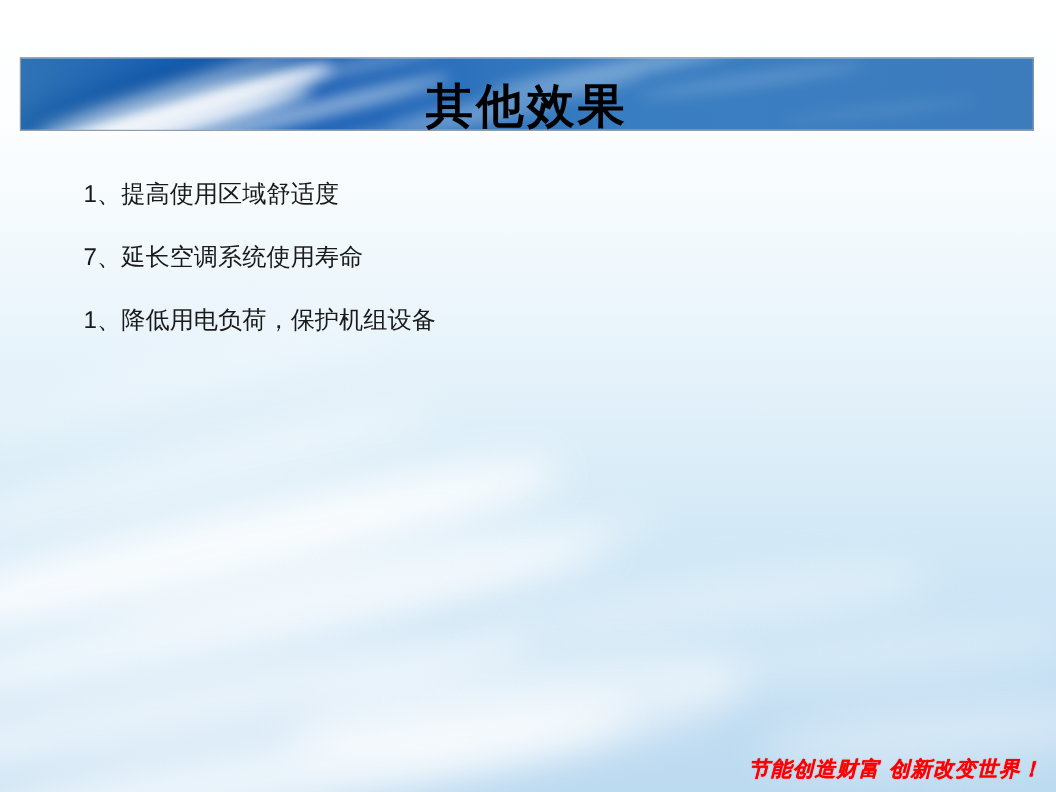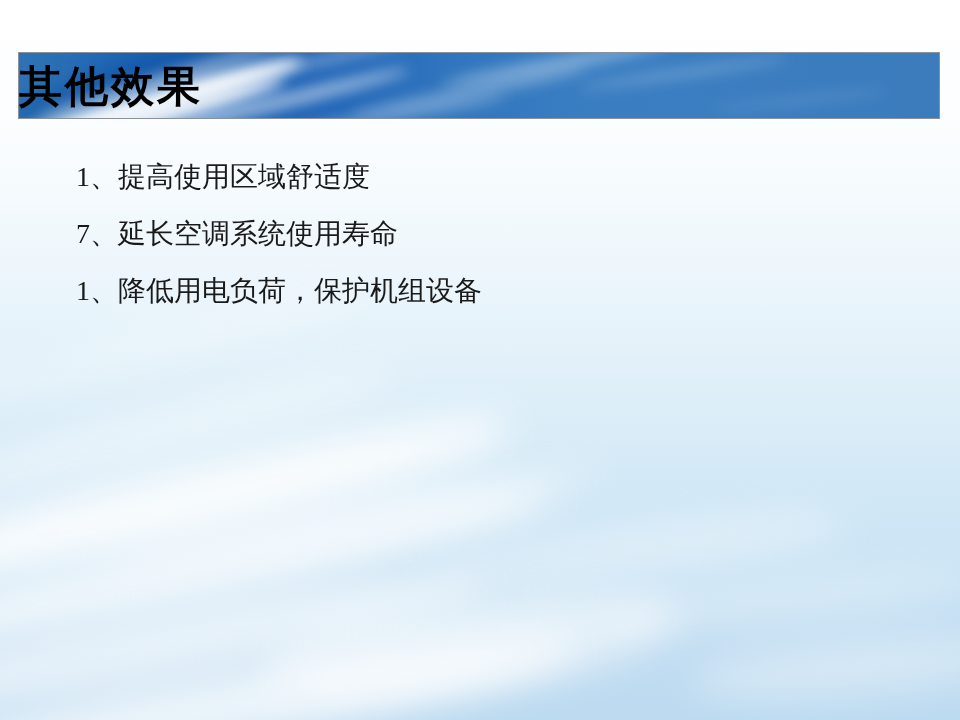--- a/index.html
+++ b/index.html
@@ -95,47 +95,47 @@
     width: 420px; height: 40px;
     background: #0d4f9e;
     opacity: .55;
     border-radius: 50%;
     filter: blur(10px);
     transform: rotate(-16deg);
   }
 
   #title-text {
     position: absolute;
-    left: 0; top: 0;
+    left: 0; top: 11px;
     width: 100%;
     height: 67px;
     line-height: 67px;
-    text-align: left;
+    text-align: center;
     color: #000000;
     font-size: 43px;
     font-weight: bold;
     letter-spacing: 3px;
     font-family: "Liberation Serif", "DejaVu Serif", serif;
     white-space: nowrap;
   }
 
   
   #bullet-list {
     position: absolute;
     left: 76px;
     top: 148px;
     width: 840px;
   }
   .bullet-item {
     height: 57px;
     line-height: 57px;
-    font-size: 28px;
+    font-size: 22px;
     color: #1a1a1a;
     white-space: nowrap;
-    font-family: Liberation Serif, serif;
+    font-family: Liberation Sans, sans-serif;
   }
 
   
   #footer-slogan {
     position: absolute;
     right: 12px;
     bottom: 8px;
     color: #fb0000;
     font-size: 19px;
     font-weight: bold;
@@ -179,14 +179,15 @@
     <div class="bsk bsk-10"></div>
     <div id="title-text">其他效果</div>
   </div>
 
   <div id="bullet-list">
     <div class="bullet-item">1、提高使用区域舒适度</div>
     <div class="bullet-item">7、延长空调系统使用寿命</div>
     <div class="bullet-item">1、降低用电负荷，保护机组设备</div>
   </div>
 
+  <div id="footer-slogan">节能创造财富 创新改变世界！</div>
 
 </div>
 
 </body></html>

